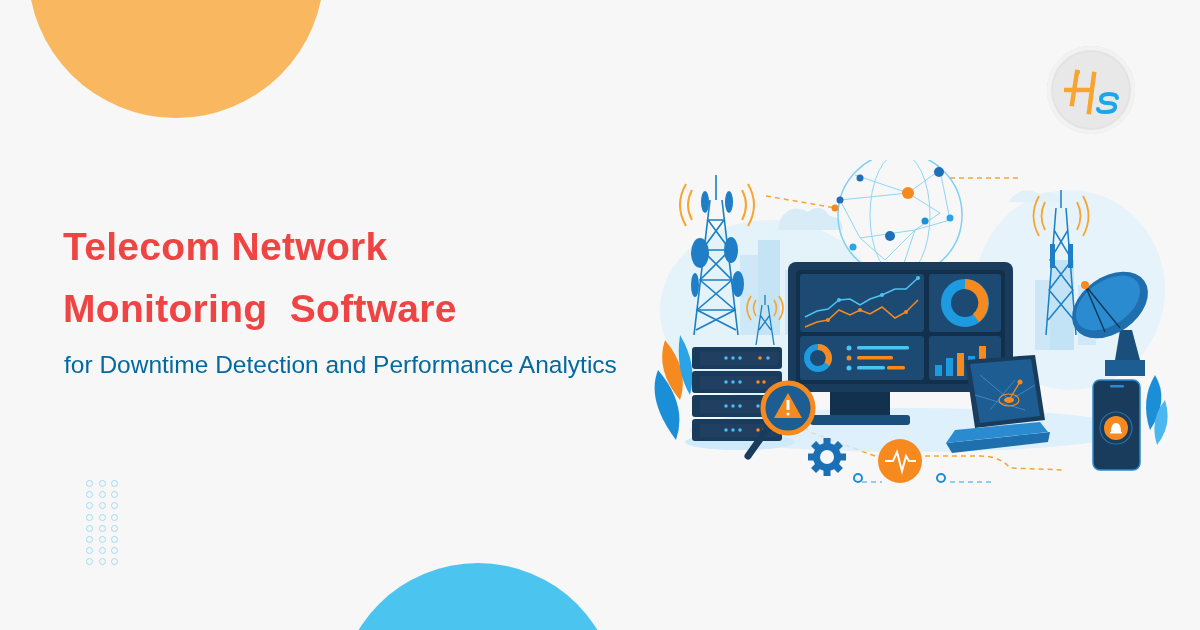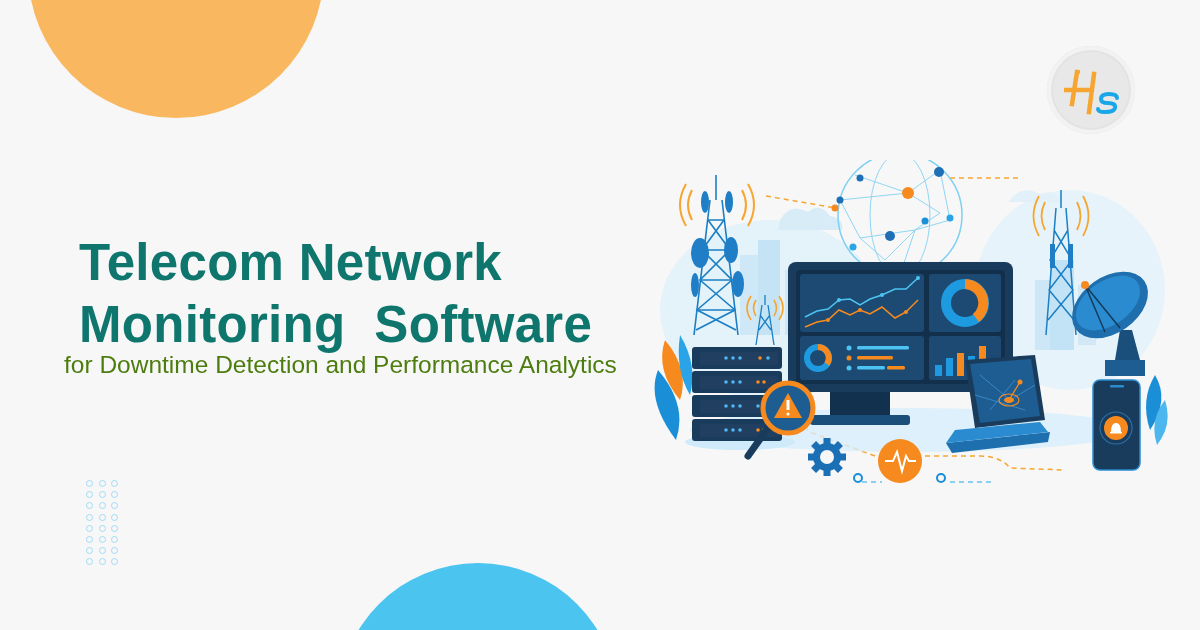--- a/index.html
+++ b/index.html
@@ -2,22 +2,22 @@
 <html><head>
 <meta charset="utf-8">
 <style>
   html, body { margin: 0; padding: 0; }
   body { width: 1200px; height: 630px; overflow: hidden; background: #f7f7f7; position: relative; font-family: "Liberation Sans", sans-serif; }
   .deco-circle { position: absolute; border-radius: 50%; }
   .orange-circle { left: 28px; top: -178px; width: 296px; height: 296px; background: #f9b85f; }
   .blue-circle { left: 338px; top: 563px; width: 280px; height: 280px; background: #4bc4f0; }
   .dots { position: absolute; left: 86px; top: 480px; display: grid; grid-template-columns: repeat(3, 8px); column-gap: 4.5px; row-gap: 4.2px; }
   .dot { width: 5px; height: 5px; border: 1.5px solid #9fdcf5; border-radius: 50%; }
-  .title { position: absolute; left: 63px; top: 216px; margin: 16px; color: #0f766e; font-weight: 700; font-size: 51px; line-height: 62px; letter-spacing: 0.3px; white-space: pre; }
-  .subtitle { position: absolute; left: 64px; top: 348px; margin: 0; color: #4d7c0f; font-size: 24.5px; line-height: 33px; font-weight: 400; width: 580px; }
+  .title { position: absolute; left: 63px; top: 216px; margin: 0; color: #ef4444; font-weight: 700; font-size: 39px; line-height: 62px; letter-spacing: 0.3px; white-space: pre; }
+  .subtitle { position: absolute; left: 64px; top: 348px; margin: 0; color: #0369a1; font-size: 24.5px; line-height: 33px; font-weight: 400; width: 580px; }
   .logo { position: absolute; left: 1047px; top: 46px; width: 88px; height: 88px; border-radius: 50%; background: #e8e8e8; box-shadow: inset 0 0 0 4px #f2f2f2, inset 0 0 0 6px #e3e3e3; }
   .logo svg { position: absolute; left: 0; top: 0; }
   .illustration { position: absolute; left: 650px; top: 160px; width: 520px; height: 340px; }
 </style>
 </head>
 <body>
 
 <div class="deco-circle orange-circle"></div>
 <div class="deco-circle blue-circle"></div>
 

